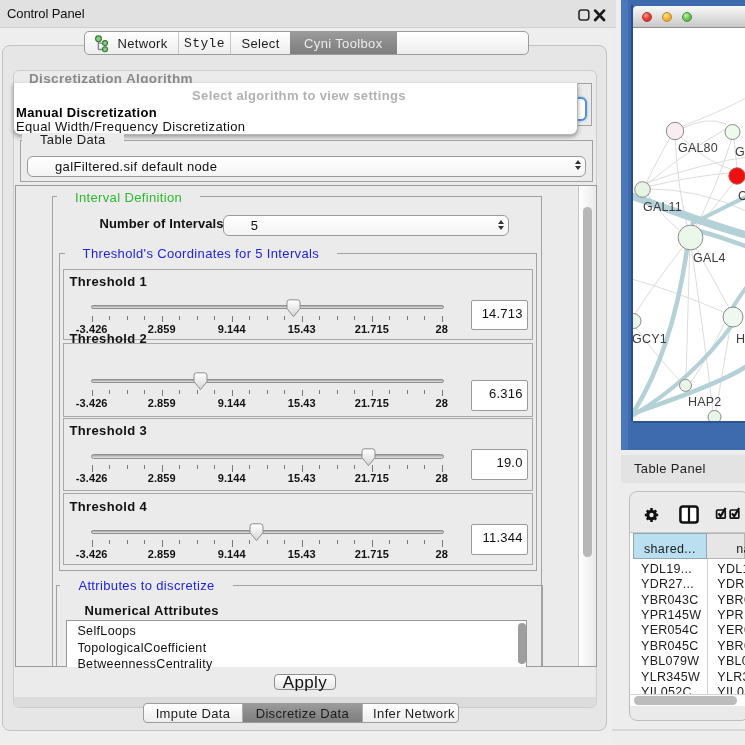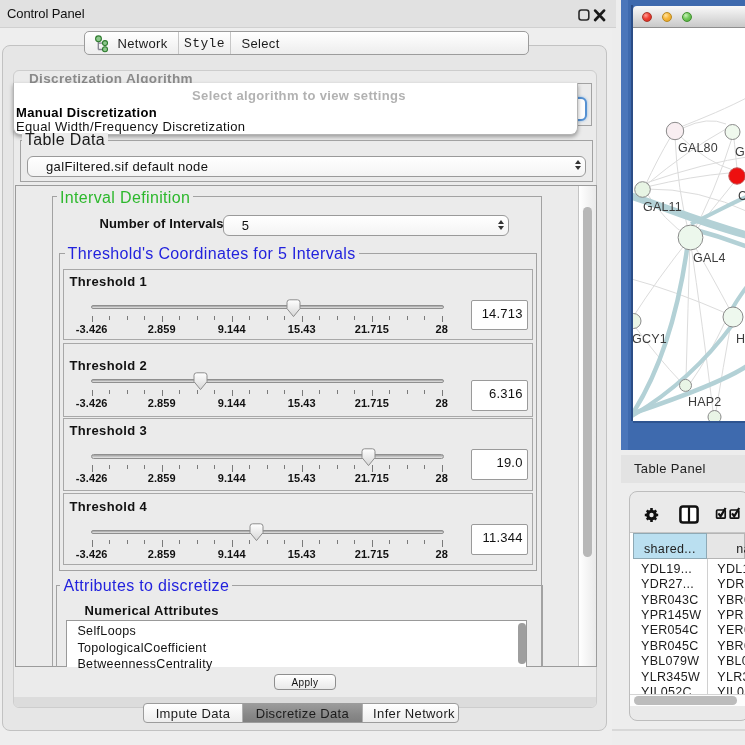--- a/index.html
+++ b/index.html
@@ -17,24 +17,24 @@
  border:1px solid #cdcdcd;border-radius:6px;}
 #innerstrip{left:14px;top:697px;width:582px;height:10px;background:#dcdcdc;border-radius:0 0 5px 5px;}
 
 #tabbar{left:84px;top:31px;width:445px;height:24px;background:linear-gradient(#ffffff,#ededed);border:1px solid #9c9c9c;
  border-radius:5px;overflow:hidden;display:flex;flex-direction:row;}
 .tseg{position:static;flex:none;height:100%;line-height:23px;text-align:center;font-size:13px;color:#1c1c1c;}
 .tsep{position:static;flex:none;width:1px;height:100%;background:#c6c6c6;}
 .tdark{background:linear-gradient(#9b9b9b,#888888 60%,#7f7f7f);color:#ececec;}
 
 .grp{border:1px solid #a2a2a2;}
-.gtitle{font-size:16px;line-height:14px;background:#ebebeb;padding:0 3px;white-space:nowrap;}
+.gtitle{font-size:13px;line-height:14px;background:#ebebeb;padding:0 18px;white-space:nowrap;}
 
 .combo{height:21px;background:linear-gradient(#ffffff,#f4f4f4);border:1px solid #9a9a9a;border-radius:6px;
- font-size:13px;line-height:19px;color:#111;padding-left:18px;}
+ font-size:13px;line-height:19px;color:#111;padding-left:27px;}
 .steppers{width:7px;height:12px;}
 .arrup{width:0;height:0;border-left:3px solid transparent;border-right:3px solid transparent;
  border-bottom:4px solid #333;top:0;left:0;}
 .arrdn{width:0;height:0;border-left:3px solid transparent;border-right:3px solid transparent;
  border-top:4px solid #333;top:6px;left:0;}
 
 #scrollc{left:15px;top:185px;width:582px;height:481.6px;border:1px solid #9b9b9b;background:#ebebeb;overflow:hidden;}
 #vtrack{left:577.6px;top:186px;width:18.4px;height:479.6px;background:linear-gradient(to right,#ffffff,#eaeaea);
  border-left:1px solid #c4c4c4;}
 #vthumb{left:582.9px;top:207.2px;width:8.8px;height:349.4px;background:#b7b7b7;border-radius:4.4px;}
@@ -65,21 +65,21 @@
  font-size:12.5px;color:#222;text-align:center;line-height:30px;}
 #th2{left:707.2px;top:532.8px;width:38px;height:26px;background:#e6e6e6;border:1px solid #b5b5b5;border-left:none;
  font-size:12.5px;color:#222;line-height:30px;padding-left:29px;}
 .trow1{width:70px;font-size:12.5px;color:#1c1c1c;white-space:nowrap;letter-spacing:0.3px;}
 .trow2{width:60px;font-size:12.5px;color:#1c1c1c;white-space:nowrap;letter-spacing:0.3px;}
 #colsep{left:707.2px;top:559px;width:1px;height:134.5px;background:#d0d0d0;}
 #hsb{left:629.5px;top:693.5px;width:115.5px;height:12.6px;background:#fdfdfd;border-top:1px solid #d4d4d4;}
 #hthumb{left:633.5px;top:696.4px;width:103.5px;height:8.6px;background:#bcbcbc;border-radius:4.3px;}
 
 #applybtn{left:273.7px;top:673.9px;width:62.4px;height:16.4px;background:linear-gradient(#ffffff,#e9e9e9);
- border:1px solid #8e8e8e;border-radius:4px;font-size:10px;color:#111;text-align:center;line-height:15px;}
+ border:1px solid #8e8e8e;border-radius:4px;font-size:17px;color:#111;text-align:center;line-height:15px;}
 #btabbar{left:143px;top:703px;width:315.7px;height:20px;background:linear-gradient(#ffffff,#ededed);border:1px solid #9c9c9c;
  border-radius:4px;overflow:hidden;display:flex;}
 .bseg{position:static;flex:none;height:100%;line-height:19px;text-align:center;font-size:13px;color:#1c1c1c;}
 #rightedge{left:612px;top:729px;width:133px;height:2px;background:#d8d8d8;}
 </style></head>
 <body>
 
 <div id="belowbar"></div>
 <div id="titlebar"></div>
 <div id="titletxt">Control Panel</div>
@@ -90,20 +90,21 @@
 <div id="outer"></div>
 <div id="inner"></div>
 <div id="innerstrip"></div>
 
 <div id="tabbar">
  <div class="tseg" style="width:93px;padding-left:22px;">Network</div>
  <div class="tsep"></div>
  <div class="tseg" style="width:51px;font-family:Liberation Mono, monospace;">Style</div>
  <div class="tsep"></div>
  <div class="tseg" style="width:59px;">Select</div>
+ <div class="tseg tdark" style="width:106.6px;">Cyni Toolbox</div>
 </div>
 <svg style="left:94.5px;top:33.5px;" width="14" height="19" viewBox="0 0 14 19">
  <g stroke="#83838f" stroke-width="1.3" fill="none">
   <path d="M3.3,4.8 L3.3,15.5 M3.3,9.1 L9.6,9.1 M3.3,15.5 L9.6,15.5"></path>
  </g>
  <circle cx="3.5" cy="4.8" r="2.9" fill="#8cc88c" stroke="#2e7b2e" stroke-width="1.1"></circle>
  <circle cx="10" cy="9.1" r="2.5" fill="#8cc88c" stroke="#2e7b2e" stroke-width="1.1"></circle>
  <circle cx="10" cy="15.2" r="2.5" fill="#8cc88c" stroke="#2e7b2e" stroke-width="1.1"></circle>
 </svg>
 
@@ -176,21 +177,21 @@
 <div class="tlab" style="left:131.7px;top:323.1px;">2.859</div>
 <div class="tlab" style="left:201.7px;top:323.1px;">9.144</div>
 <div class="tlab" style="left:271.8px;top:323.1px;">15.43</div>
 <div class="tlab" style="left:341.8px;top:323.1px;">21.715</div>
 <div class="tlab" style="left:411.8px;top:323.1px;">28</div>
 <svg class="thumb" style="left:286.3px;top:298.5px;" width="15" height="19" viewBox="0 0 15 19">
     <path d="M1,3.4 Q1,0.8 3.6,0.8 L11.4,0.8 Q14,0.8 14,3.4 L14,9.6 L7.5,17.6 L1,9.6 Z" fill="url(#thg)" stroke="#8d8d8d" stroke-width="1"></path>
   </svg>
 <div class="vbox" style="left:470.5px;top:299.7px;">14.713</div>
 <div class="tbox" style="left:62.7px;top:342.6px;width:469.9px;height:74.0px;"></div>
-<div class="btxt" style="left:69.5px;top:358px;">Threshold 2</div>
+<div class="btxt" style="left:69.5px;top:331px;">Threshold 2</div>
 <div class="groove" style="left:90.5px;top:379.0px;width:353.8px;"></div>
 <div class="tick" style="left:91.7px;top:389.6px;height:6.5px;"></div>
 <div class="tick" style="left:109.2px;top:389.6px;height:4px;"></div>
 <div class="tick" style="left:126.7px;top:389.6px;height:4px;"></div>
 <div class="tick" style="left:144.2px;top:389.6px;height:4px;"></div>
 <div class="tick" style="left:161.7px;top:389.6px;height:6.5px;"></div>
 <div class="tick" style="left:179.2px;top:389.6px;height:4px;"></div>
 <div class="tick" style="left:196.7px;top:389.6px;height:4px;"></div>
 <div class="tick" style="left:214.2px;top:389.6px;height:4px;"></div>
 <div class="tick" style="left:231.7px;top:389.6px;height:6.5px;"></div>

